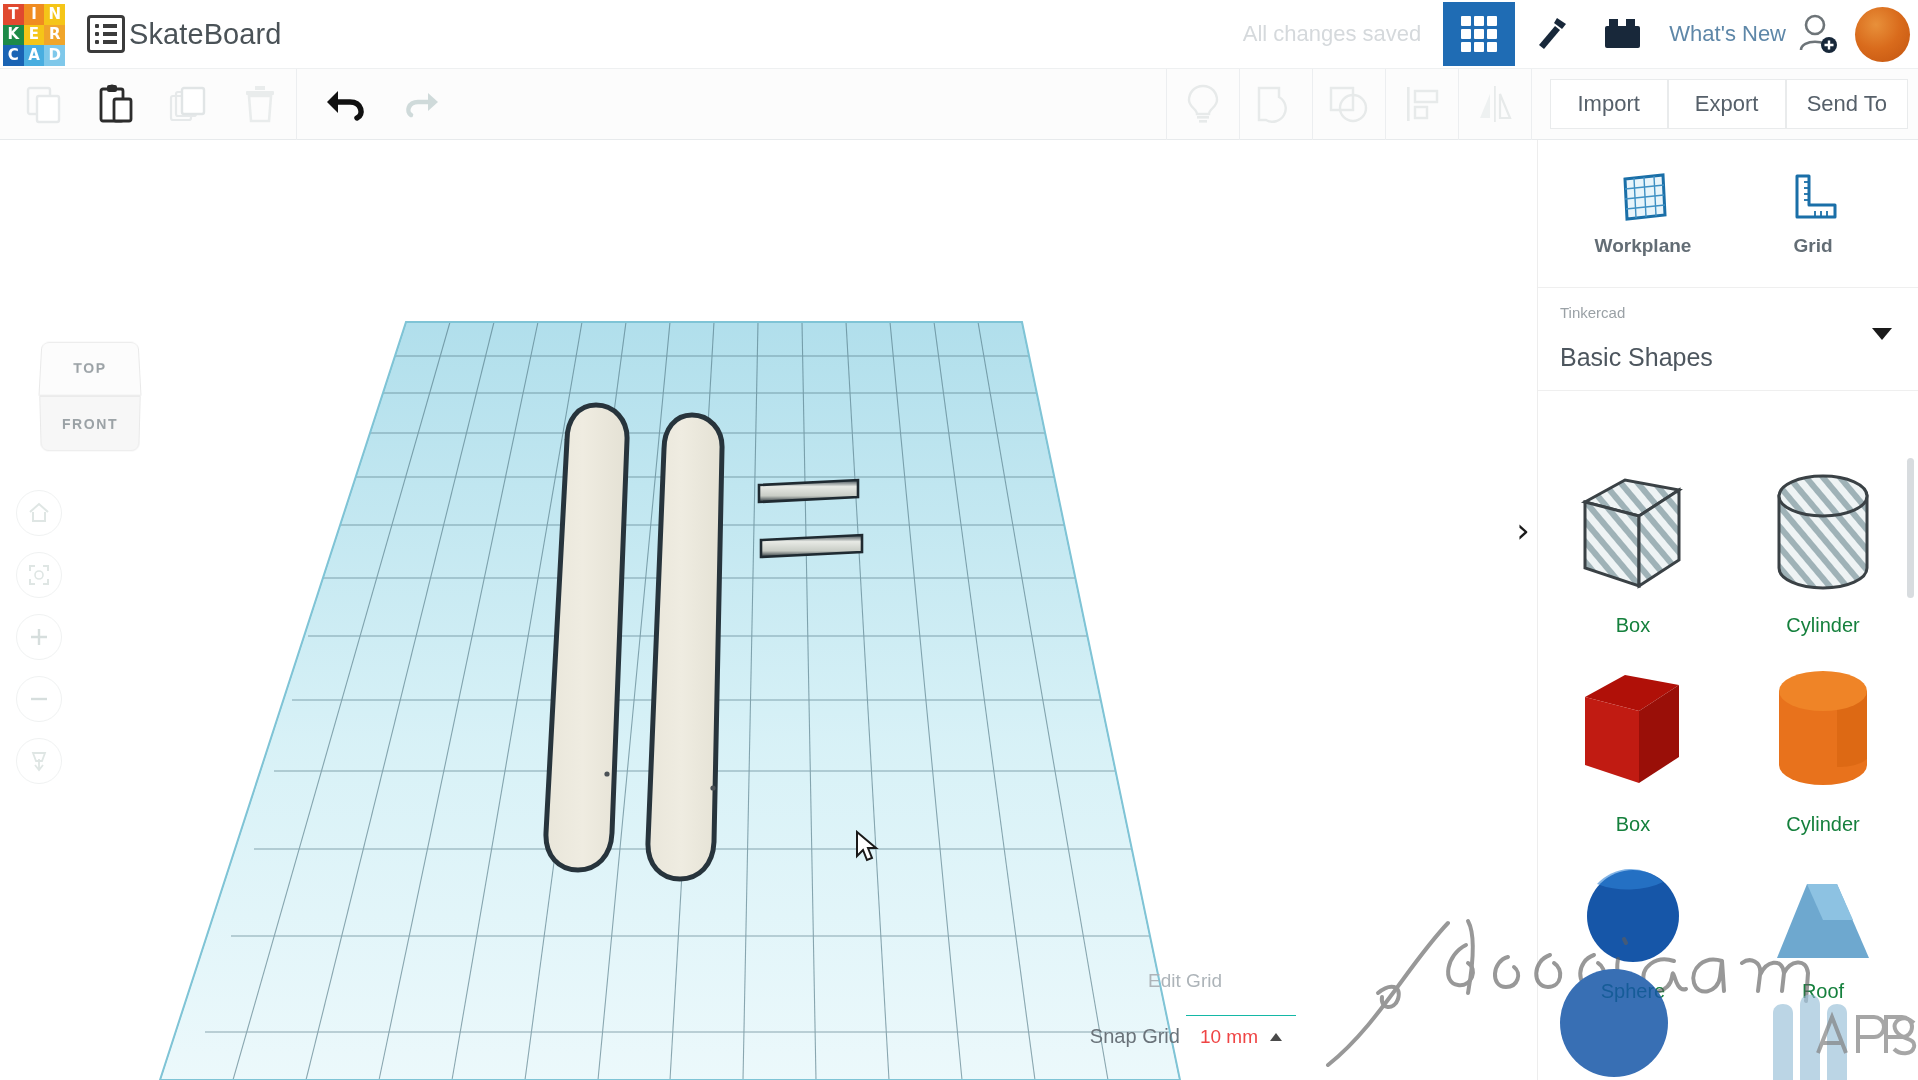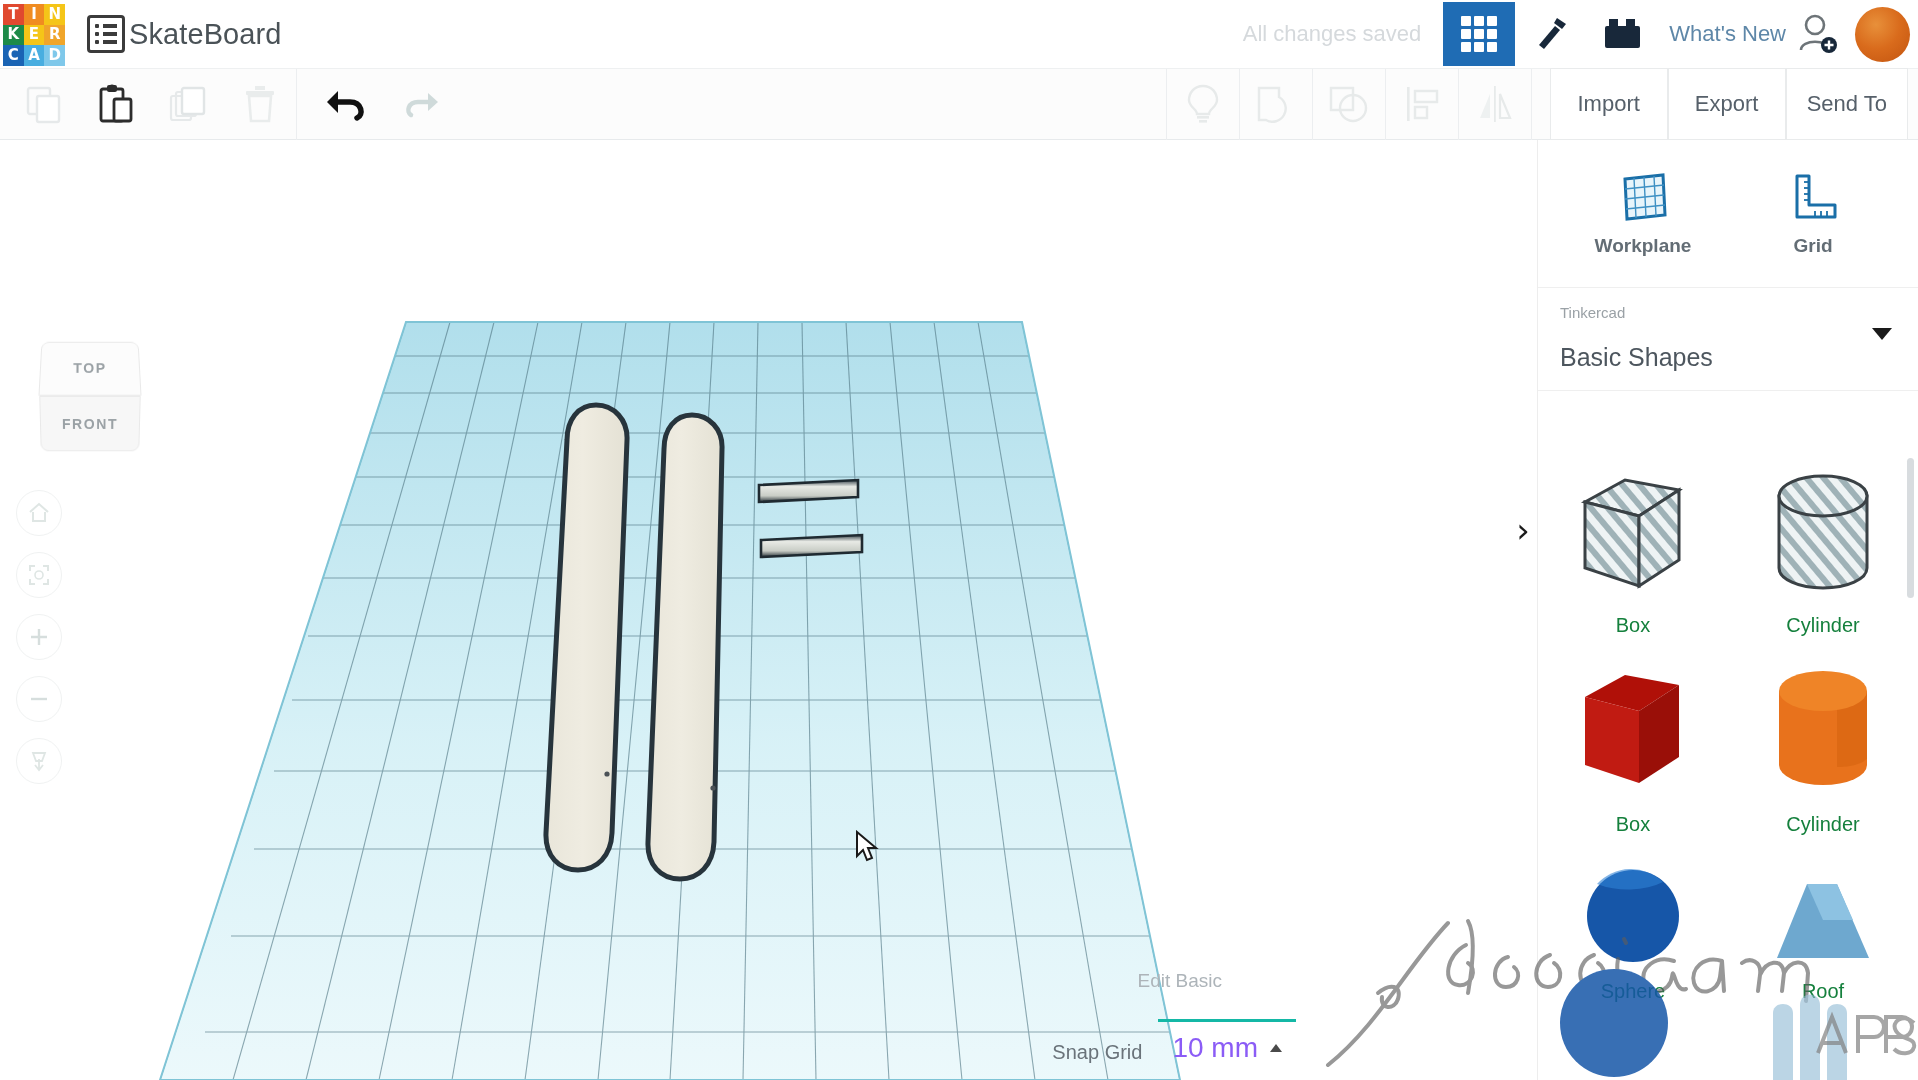--- a/index.html
+++ b/index.html
@@ -67,21 +67,21 @@
     background:#fcfcfc; border-top:1px solid #eef0f1; border-bottom:1px solid #e7eaec;
     display:flex; align-items:center; z-index:35;
   }
   .tb-btn {
     width: 72px; height: 71px; display:flex; align-items:center; justify-content:center;
     cursor:pointer; position:relative;
   }
   .tb-sep { width:1px; height:71px; background:#eceef0; }
   .tb-spacer { flex:1; }
   .txt-btn {
-    height: 72px; min-width: 118px; padding: 0 20px;
+    height: 50px; min-width: 118px; padding: 0 20px;
     border: 1px solid #e9ebec; background:#fff;
     display:flex; align-items:center; justify-content:center;
     font-size: 22px; color: #56606a; cursor:pointer;
   }
 
   
   .canvas {
     position:absolute; left:0; top:140px; width:1537px; height:940px;
     background:#ffffff; overflow:hidden;
   }
@@ -148,24 +148,24 @@
     position:absolute; left:-30px; top:360px; width:30px; height:60px;
     display:flex; align-items:center; justify-content:center;
     font-size:34px; color:#1a1a1a; cursor:pointer; font-family:"DejaVu Sans", sans-serif;
   }
 
   
   .gridctl { position:absolute; right:396px; bottom:0; width:520px; height:128px; z-index:25; }
   .edit-grid {
     position:absolute; right:300px; top:18px; font-size:19px; color:#adb4b9; cursor:pointer;
   }
-  .snap-row { position:absolute; right:226px; bottom:12px; display:flex; align-items:flex-end; gap:16px; }
+  .snap-row { position:absolute; right:226px; bottom:28px; display:flex; align-items:flex-end; gap:6px; }
   .snap-lbl { font-size:20px; color:#6a737a; padding-bottom:4px; }
   .snap-val {
-    font-size:28px; color:#8b5cf6; border-top:3px solid #14b8a6;
+    font-size:19px; color:#ef4444; border-top:1px solid #14b8a6;
     padding: 10px 14px 4px 14px; display:flex; align-items:center; gap:12px; cursor:pointer;
   }
   .snap-caret { width:0;height:0;border-left:6px solid transparent;border-right:6px solid transparent;border-bottom:8px solid #4a4a4a; }
 
   .watermark { position:absolute; right:0; bottom:0; width:600px; height:175px; pointer-events:none; z-index:30; opacity:.85; }
 </style>
 </head>
 <body>
 
 <div id="app">
@@ -580,21 +580,21 @@
           </svg>
           <span class="slabel">Roof</span>
         </div>
       </div>
     </div>
 
     <div class="rp-scroll"></div>
   </div>
 
   <div class="gridctl">
-    <div class="edit-grid">Edit Basic</div>
+    <div class="edit-grid">Edit Grid</div>
     <div class="snap-row">
       <span class="snap-lbl">Snap Grid</span>
       <span class="snap-val">
         <span>10 mm</span>
         <span class="snap-caret"></span>
       </span>
     </div>
   </div>
 
   <svg class="watermark" viewBox="0 0 600 175">

